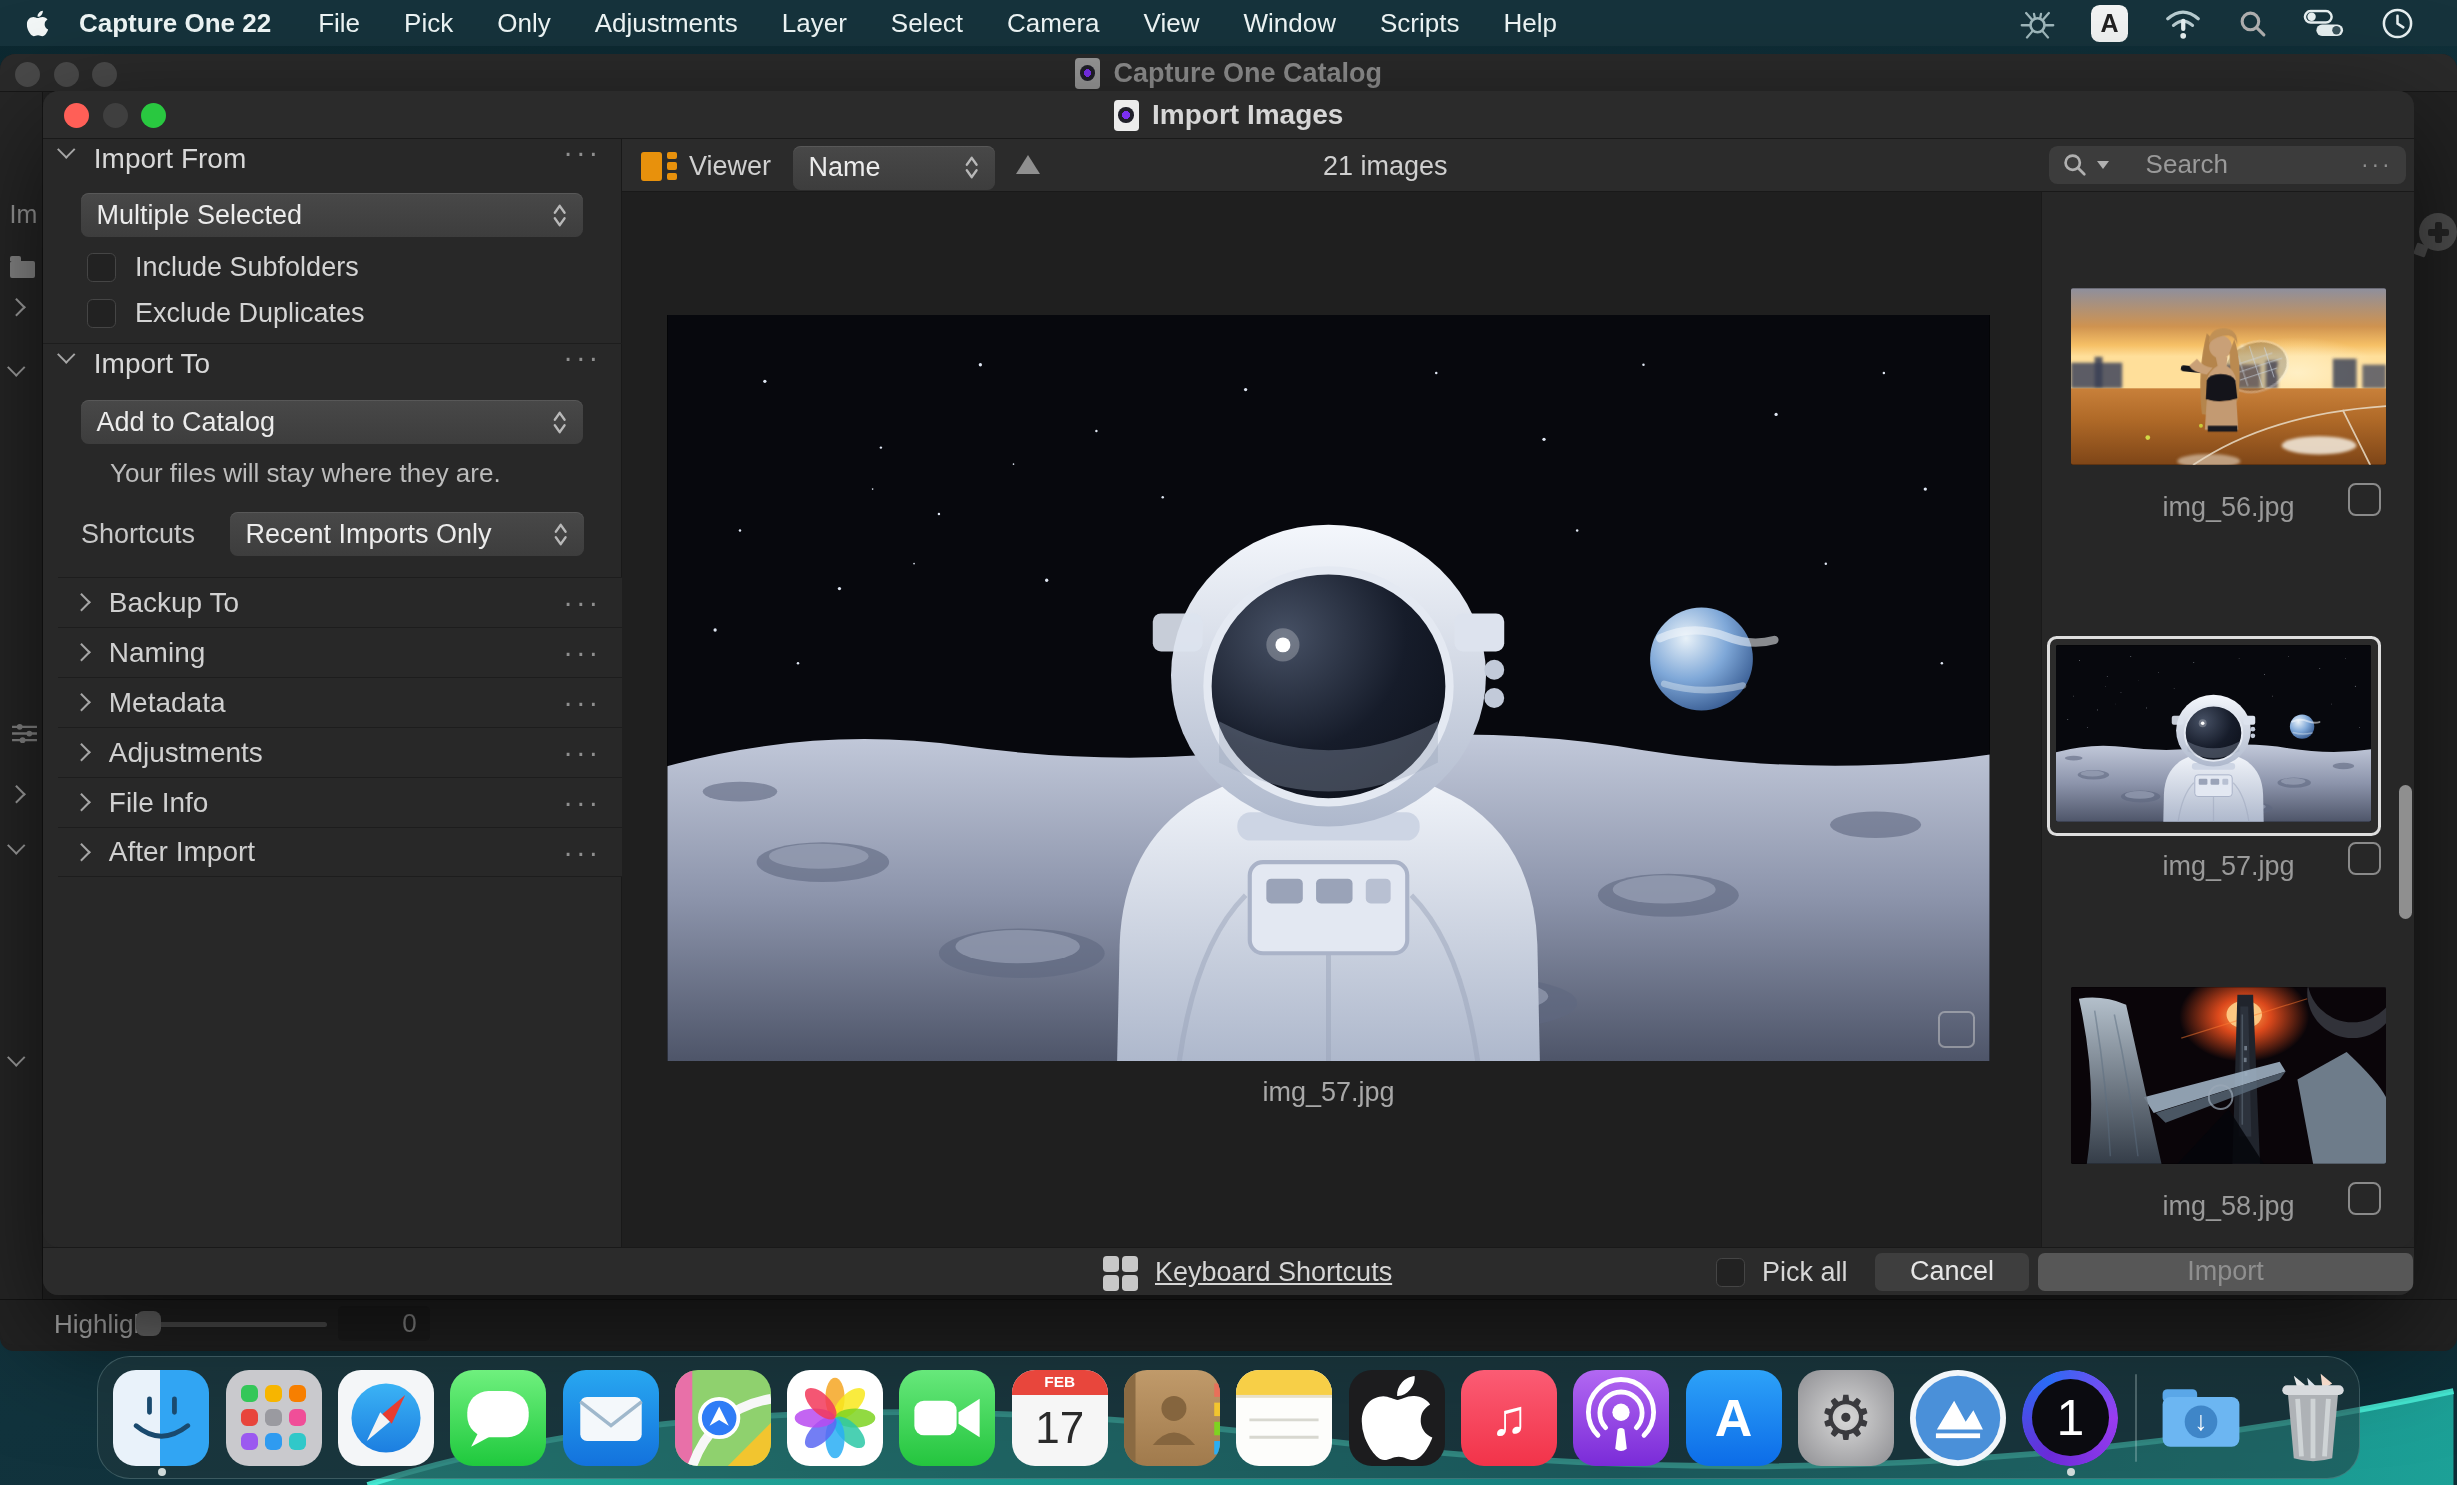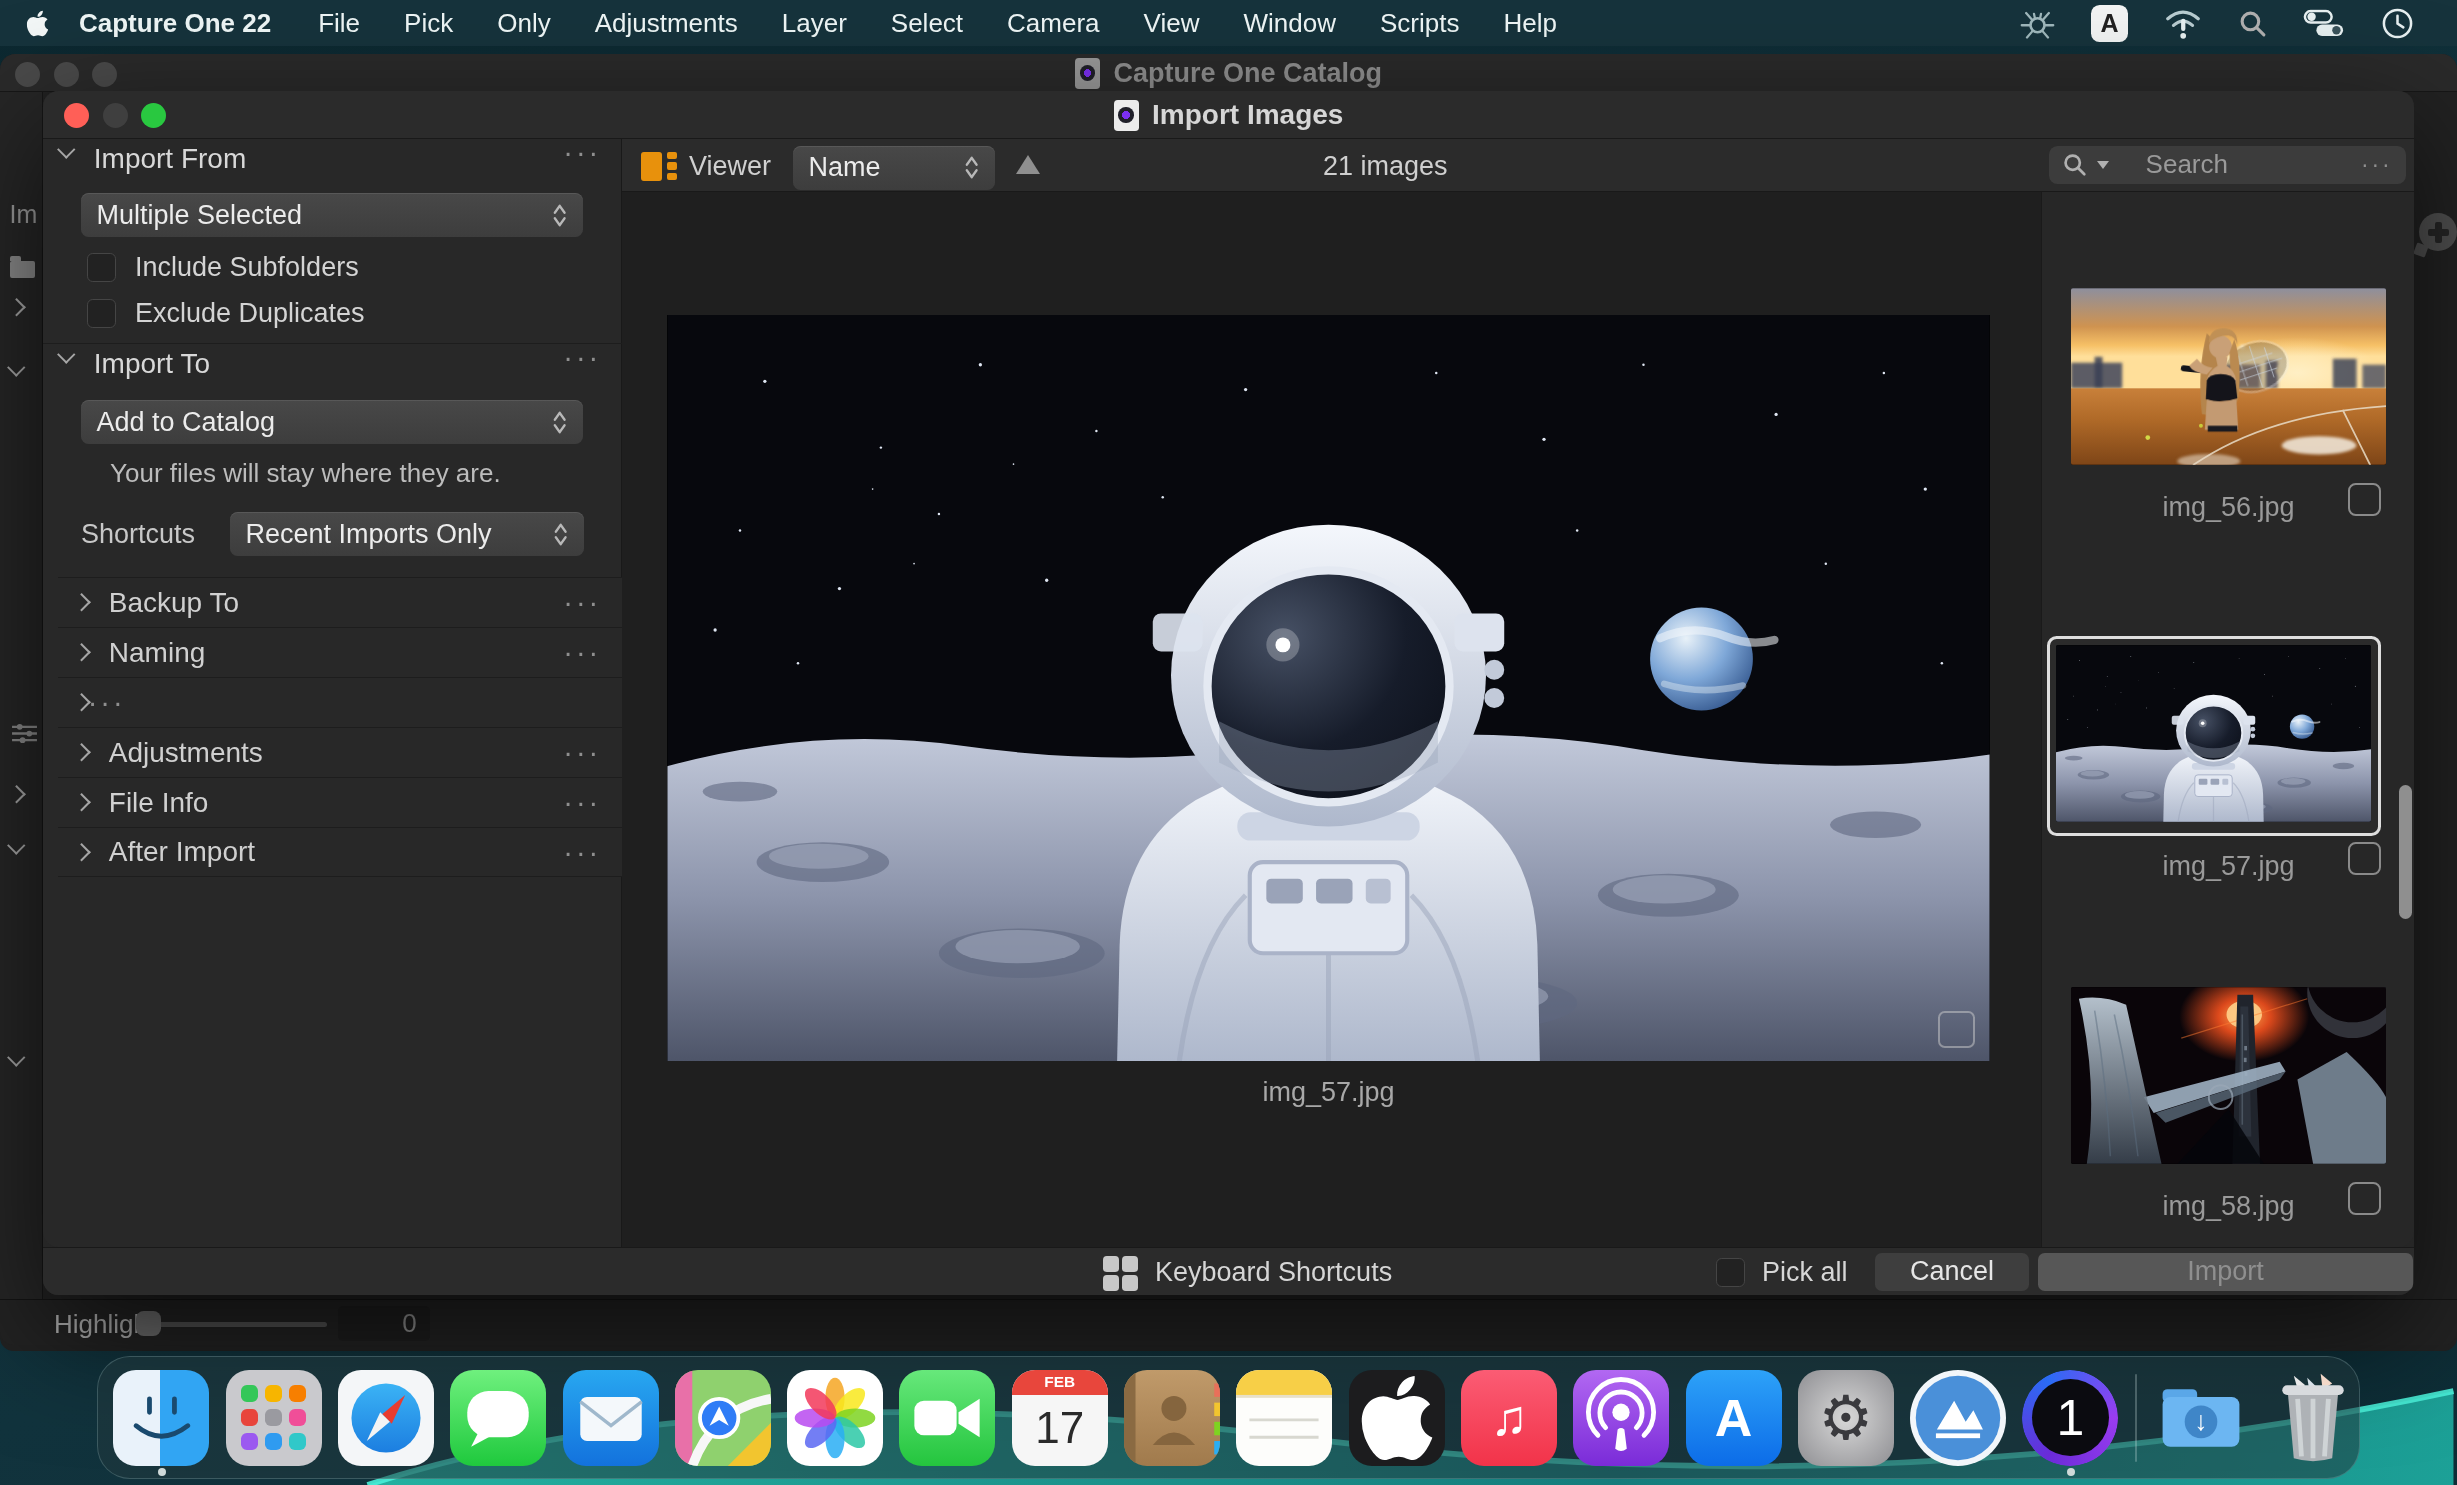--- a/index.html
+++ b/index.html
@@ -112,21 +112,21 @@
   .tcap{position:absolute;left:29px;width:315px;text-align:center;color:#9a9a9a;font-size:27px;}
   .tcb{position:absolute;right:33px;}
   #bscroll{position:absolute;left:357px;top:593px;width:13.4px;height:134px;border-radius:6.7px;background:#8f8f8f;}
 
   
   #footer{left:0;top:1156px;width:2371px;height:48px;background:#2b2b2b;border-top:1.9px solid #191919;
     border-radius:0 0 15.4px 15.4px;}
   #kbicon{position:absolute;left:1060px;top:7.7px;width:35px;height:35px;display:grid;
     grid-template-columns:1fr 1fr;gap:2.9px;}
   #kbicon span{background:#c8c8c8;border-radius:3.8px;}
-  #kb-label{position:absolute;left:1112px;top:8.6px;font-size:27px;color:#d6d6d6;}
+  #kb-label{position:absolute;left:1112px;top:8.6px;font-size:27px;color:#d6d6d6;text-decoration:underline;}
   #pick-cb{position:absolute;left:1673px;top:9.6px;}
   #pick-label{position:absolute;left:1719px;top:8.6px;font-size:27px;color:#d6d6d6;}
   .btn{position:absolute;top:4.8px;height:38px;border-radius:6.7px;display:flex;align-items:center;
     justify-content:center;font-size:27px;text-align:center;}
   #btn-cancel{left:1832px;width:154px;background:#3e3e3e;color:#e6e6e6;}
   #btn-import{left:1995px;width:375px;background:#575757;color:#8f8f8f;}
 
   
   #wave{left:0;top:1349px;width:2457px;height:136px;}
   #dock{left:97px;top:1356px;width:2263px;height:123px;border-radius:33px;
@@ -529,20 +529,21 @@
           <span class="t">Backup To</span>
           <span class="dots">···</span>
         </div>
         <div class="colrow">
           <span class="chr"></span>
           <span class="t">Naming</span>
           <span class="dots">···</span>
         </div>
         <div class="colrow">
           <span class="chr"></span>
+          <span class="t">Metadata</span>
           <span class="dots">···</span>
         </div>
         <div class="colrow">
           <span class="chr"></span>
           <span class="t">Adjustments</span>
           <span class="dots">···</span>
         </div>
         <div class="colrow">
           <span class="chr"></span>
           <span class="t">File Info</span>

